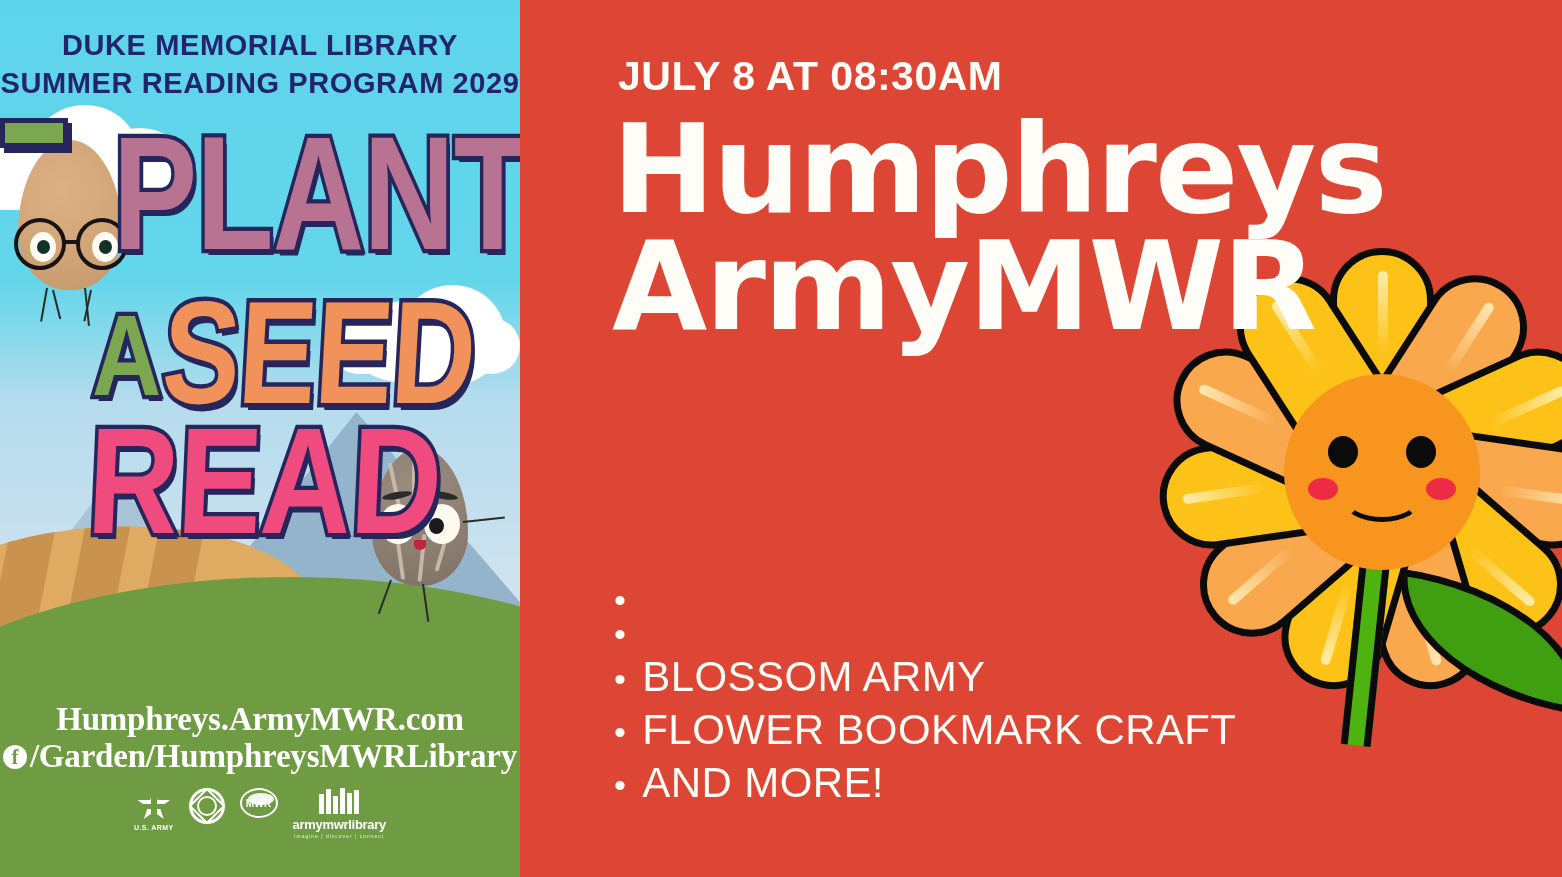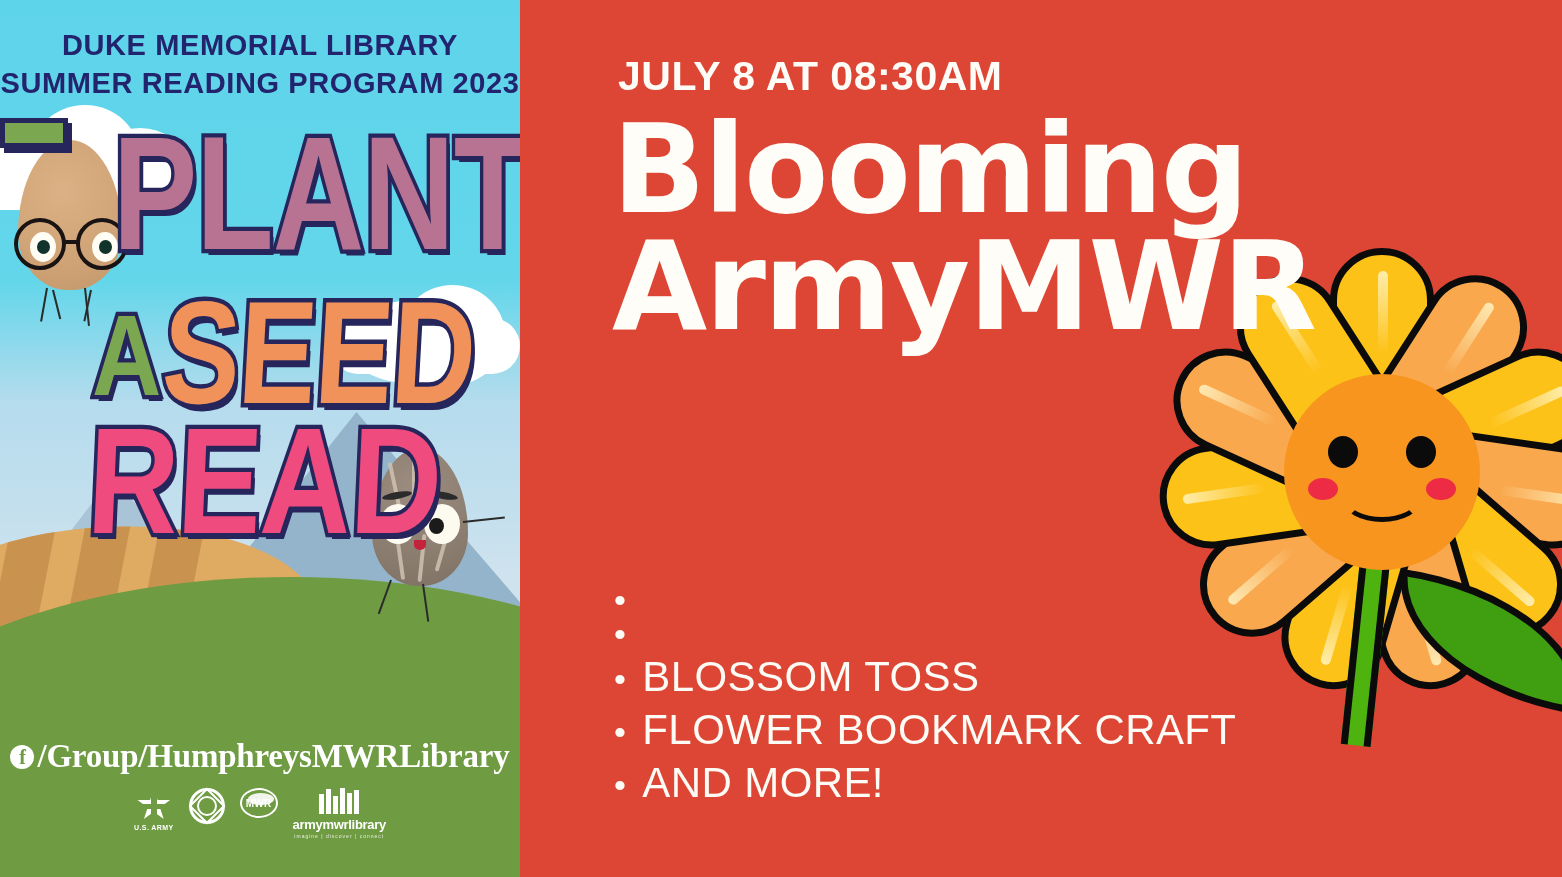--- a/index.html
+++ b/index.html
@@ -310,27 +310,28 @@
     <div class="logo">
       <span class="w-plant">PLANT</span>
       <span class="w-a">A</span>
       <span class="w-seed">SEED</span>
       <div class="w-dash"></div>
       <span class="w-read">READ</span>
     </div>
 
     <div class="lib-header">
       <div>DUKE MEMORIAL LIBRARY</div>
-      <div>SUMMER READING PROGRAM 2023</div>
+      <div>SUMMER READING PROGRAM 2029</div>
     </div>
 
     <div class="left-footer">
+      <div class="url-line">Humphreys.ArmyMWR.com</div>
       <div class="url-line l2">
         <span class="fb-icon">f</span>
-        <span>/Group/HumphreysMWRLibrary</span>
+        <span>/Garden/HumphreysMWRLibrary</span>
       </div>
 
       <div class="logo-row">
         <div class="lg">
           <div class="star-mark">
               <div class="st"></div>
               <div class="cut"></div>
               <div class="cut2"></div>
             </div>
           <div class="lg-cap">U.S. ARMY</div>
@@ -357,34 +358,34 @@
         </div>
       </div>
     </div>
   </div>
 
   <div class="right-panel">
 
     <div class="date-line">JULY 8 AT 08:30AM</div>
 
     <div class="big-title">
-      <div>Blooming</div>
+      <div>Humphreys</div>
       <div>ArmyMWR</div>
     </div>
 
     <ul class="bullets">
       <li>
         <span class="dot">•</span>
       </li>
       <li>
         <span class="dot">•</span>
       </li>
       <li>
         <span class="dot">•</span>
-        <span>BLOSSOM TOSS</span>
+        <span>BLOSSOM ARMY</span>
       </li>
       <li>
         <span class="dot">•</span>
         <span>FLOWER BOOKMARK CRAFT</span>
       </li>
       <li>
         <span class="dot">•</span>
         <span>AND MORE!</span>
       </li>
     </ul>

